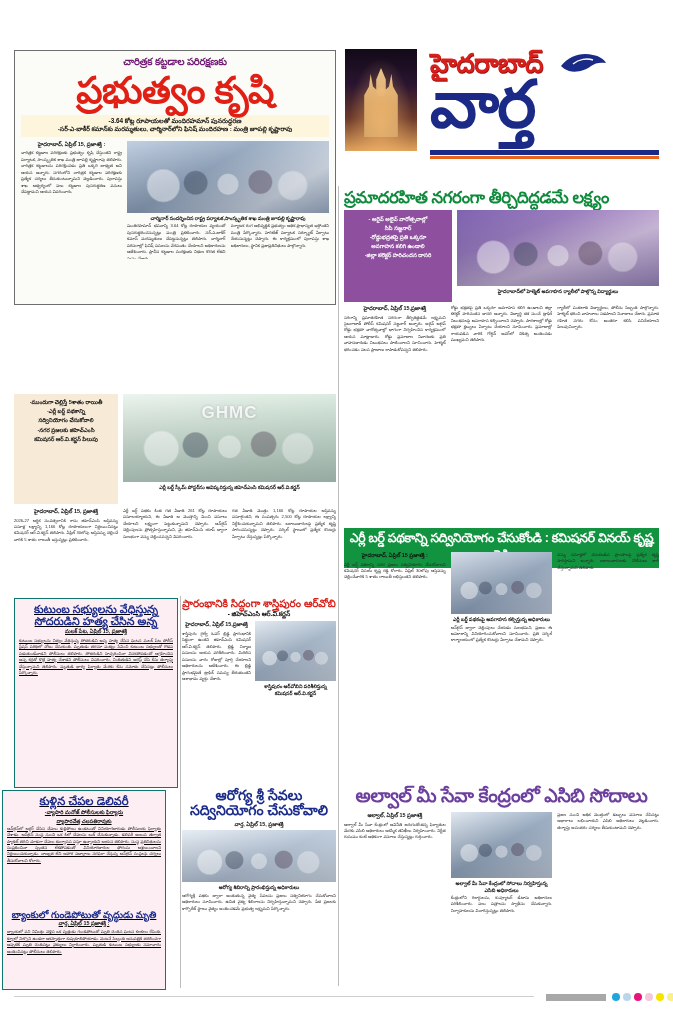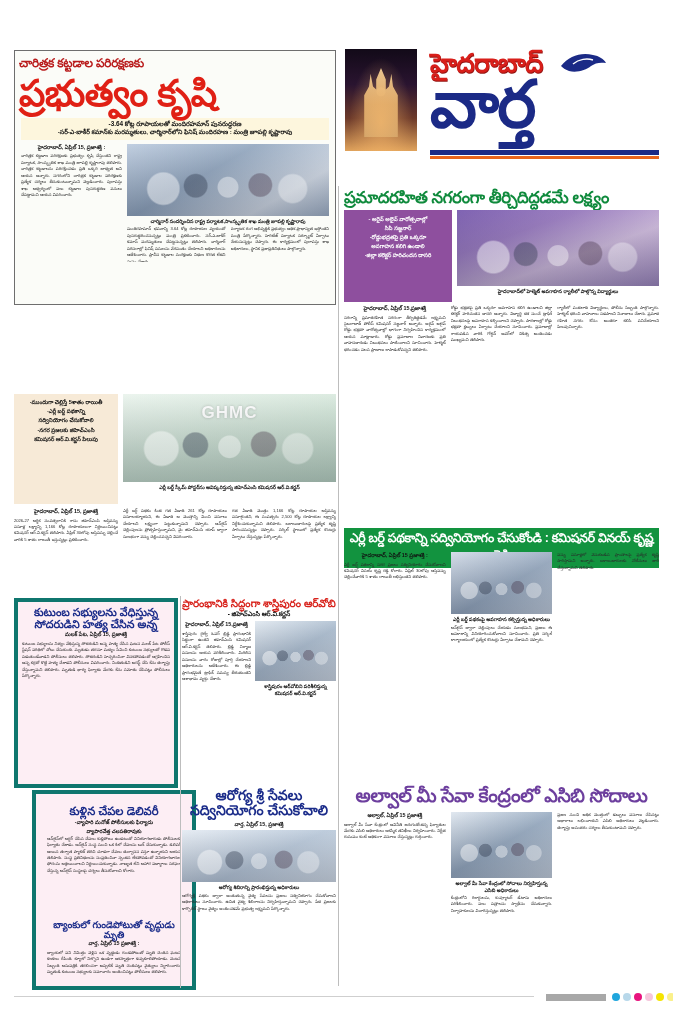--- a/index.html
+++ b/index.html
@@ -25,27 +25,29 @@
   }
   .masthead-pageno { font-size: 12px; color: #111; font-weight: bold; font-family:"Liberation Serif",serif; }
 
   
   .lead-box {
     position: absolute; left: 14px; top: 50px; width: 322px; height: 255px;
     border: 1.1px solid #6e6e6e;
     background: #fbfcf8;
   }
   .kicker {
-    color: #b91c1c;
+    text-align: center;
+    color: #701a75;
     font-weight: bold;
-    font-size: 12px;
+    font-size: 10px;
     padding: 5px 4px 0 4px;
     letter-spacing: -0.2px;
   }
   .lead-title {
+    text-align: center;
     color: #e02015;
     font-weight: bold;
     font-size: 37px;
     line-height: 1.02;
     padding: 2px 4px 3px 4px;
     letter-spacing: -0.6px;
   }
   .lead-subbar {
     background: #fdf6dd;
     margin: 2px 6px 0 6px;
@@ -173,21 +175,21 @@
 
   
   .hl {
     font-weight: bold; text-align: center; line-height: 1.1;
   }
   .hl-blue  { color: #1b2c8a; }
   .hl-red   { color: #d8231c; }
   .hl-purple{ color: #6d3f9e; }
 
   .pinkbox {
-    background: #fdeef4; border: 4px solid #0f766e;
+    background: #fdeef4; border: 1px solid #0f766e; text-decoration: underline;
   }
 
   .greenbar {
     background: #12933f; color: #fff; font-weight: bold;
     text-align: center; font-size: 12.4px; padding: 3px 2px; letter-spacing: -.3px;
   }
 
   
   .colwrap { display: flex; gap: 5px; }
   .c { flex: 1; }
@@ -316,21 +318,21 @@
     <div class="c micro" style="height:108px">పన్ను వసూళ్లలో వెనుకబడిన ప్రాంతాలపై ప్రత్యేక దృష్టి సారిస్తామని అన్నారు. బకాయిదారులకు నోటీసులు జారీ చేస్తున్నామని తెలిపారు.</div>
   </div>
 
   <div class="pinkbox" style="position:absolute;left:14px;top:598px;width:164px;height:190px;padding:4px">
     <div class="hl hl-blue" style="font-size:11px">కుటుంబ సభ్యులను వేధిస్తున్న</div>
     <div class="hl hl-blue" style="font-size:11px;margin-bottom:1px">సోదరుడిని హత్య చేసిన అన్న</div>
     <div class="dateline">మలక్ పేట, ఏప్రిల్ 15, ప్రజాశక్తి</div>
     <div class="micro" style="height:150px">కుటుంబ సభ్యులను నిత్యం వేధిస్తున్న సోదరుడిని అన్న హత్య చేసిన ఘటన మలక్ పేట పోలీస్ స్టేషన్ పరిధిలో చోటు చేసుకుంది. మృతుడు తరచూ మద్యం సేవించి కుటుంబ సభ్యులతో గొడవ పడుతుండేవాడని పోలీసులు తెలిపారు. సోదరుడిని హెచ్చరించినా వినకపోవడంతో ఆగ్రహించిన అన్న కర్రతో కొట్టి హత్య చేశాడని పోలీసులు వివరించారు. నిందితుడిని అరెస్ట్ చేసి కేసు దర్యాప్తు చేస్తున్నామని తెలిపారు. మృతుడి భార్య ఫిర్యాదు మేరకు కేసు నమోదు చేసినట్లు పోలీసులు పేర్కొన్నారు.</div>
   </div>
 
-  <div class="pinkbox" style="position:absolute;left:32px;top:790px;width:164px;height:200px;padding:11px">
+  <div class="pinkbox" style="position:absolute;left:2px;top:790px;width:164px;height:200px;padding:4px">
     <div class="hl hl-blue" style="font-size:11.5px">కుళ్లిన చేపల డెలివరీ</div>
     <div style="text-align:center;font-size:5.4px;font-weight:bold;color:#111;margin:1px 0">-వ్యాపారి మనోజ్ పోలీసులకు ఫిర్యాదు</div>
     <div style="text-align:center;font-size:5.2px;font-weight:bold;color:#111">వ్యాపారవేత్త చలపతిరావుకు</div>
     <div class="micro" style="height:82px">ఆన్‌లైన్‌లో ఆర్డర్ చేసిన చేపలు కుళ్లిపోయి ఉండటంతో వినియోగదారుడు పోలీసులకు ఫిర్యాదు చేశాడు. ఆన్‌లైన్ సంస్థ నుంచి ఒక కిలో చేపలను బుక్ చేసుకున్నాడు. డెలివరీ అయిన తర్వాత ప్యాకెట్ తెరిచి చూడగా చేపలు దుర్వాసన వస్తూ ఉన్నాయని ఆయన తెలిపారు. సంస్థ ప్రతినిధులను సంప్రదించినా స్పందన లేకపోవడంతో వినియోగదారుల ఫోరంను ఆశ్రయించాలని నిర్ణయించుకున్నాడు. నాణ్యత లేని ఆహార పదార్థాలు సరఫరా చేస్తున్న ఆన్‌లైన్ సంస్థలపై చర్యలు తీసుకోవాలని కోరారు.</div>
     <div class="hl hl-blue" style="font-size:9.4px;margin-top:2px">బ్యాంకులో గుండెపోటుతో వృద్ధుడు మృతి</div>
     <div class="dateline">వార్త, ఏప్రిల్ 15 ప్రజాశక్తి :</div>
     <div class="micro" style="height:58px">బ్యాంకులో పని నిమిత్తం వెళ్లిన ఒక వృద్ధుడు గుండెపోటుతో మృతి చెందిన ఘటన కలకలం రేపింది. క్యూలో నిల్చొని ఉండగా అకస్మాత్తుగా కుప్పకూలిపోయాడు. వెంటనే సిబ్బంది ఆసుపత్రికి తరలించగా అప్పటికే మృతి చెందినట్లు వైద్యులు నిర్ధారించారు. మృతుడి కుటుంబ సభ్యులకు సమాచారం అందించినట్లు పోలీసులు తెలిపారు.</div>
   </div>
 
   <div style="position:absolute;left:182px;top:598px;width:154px">

